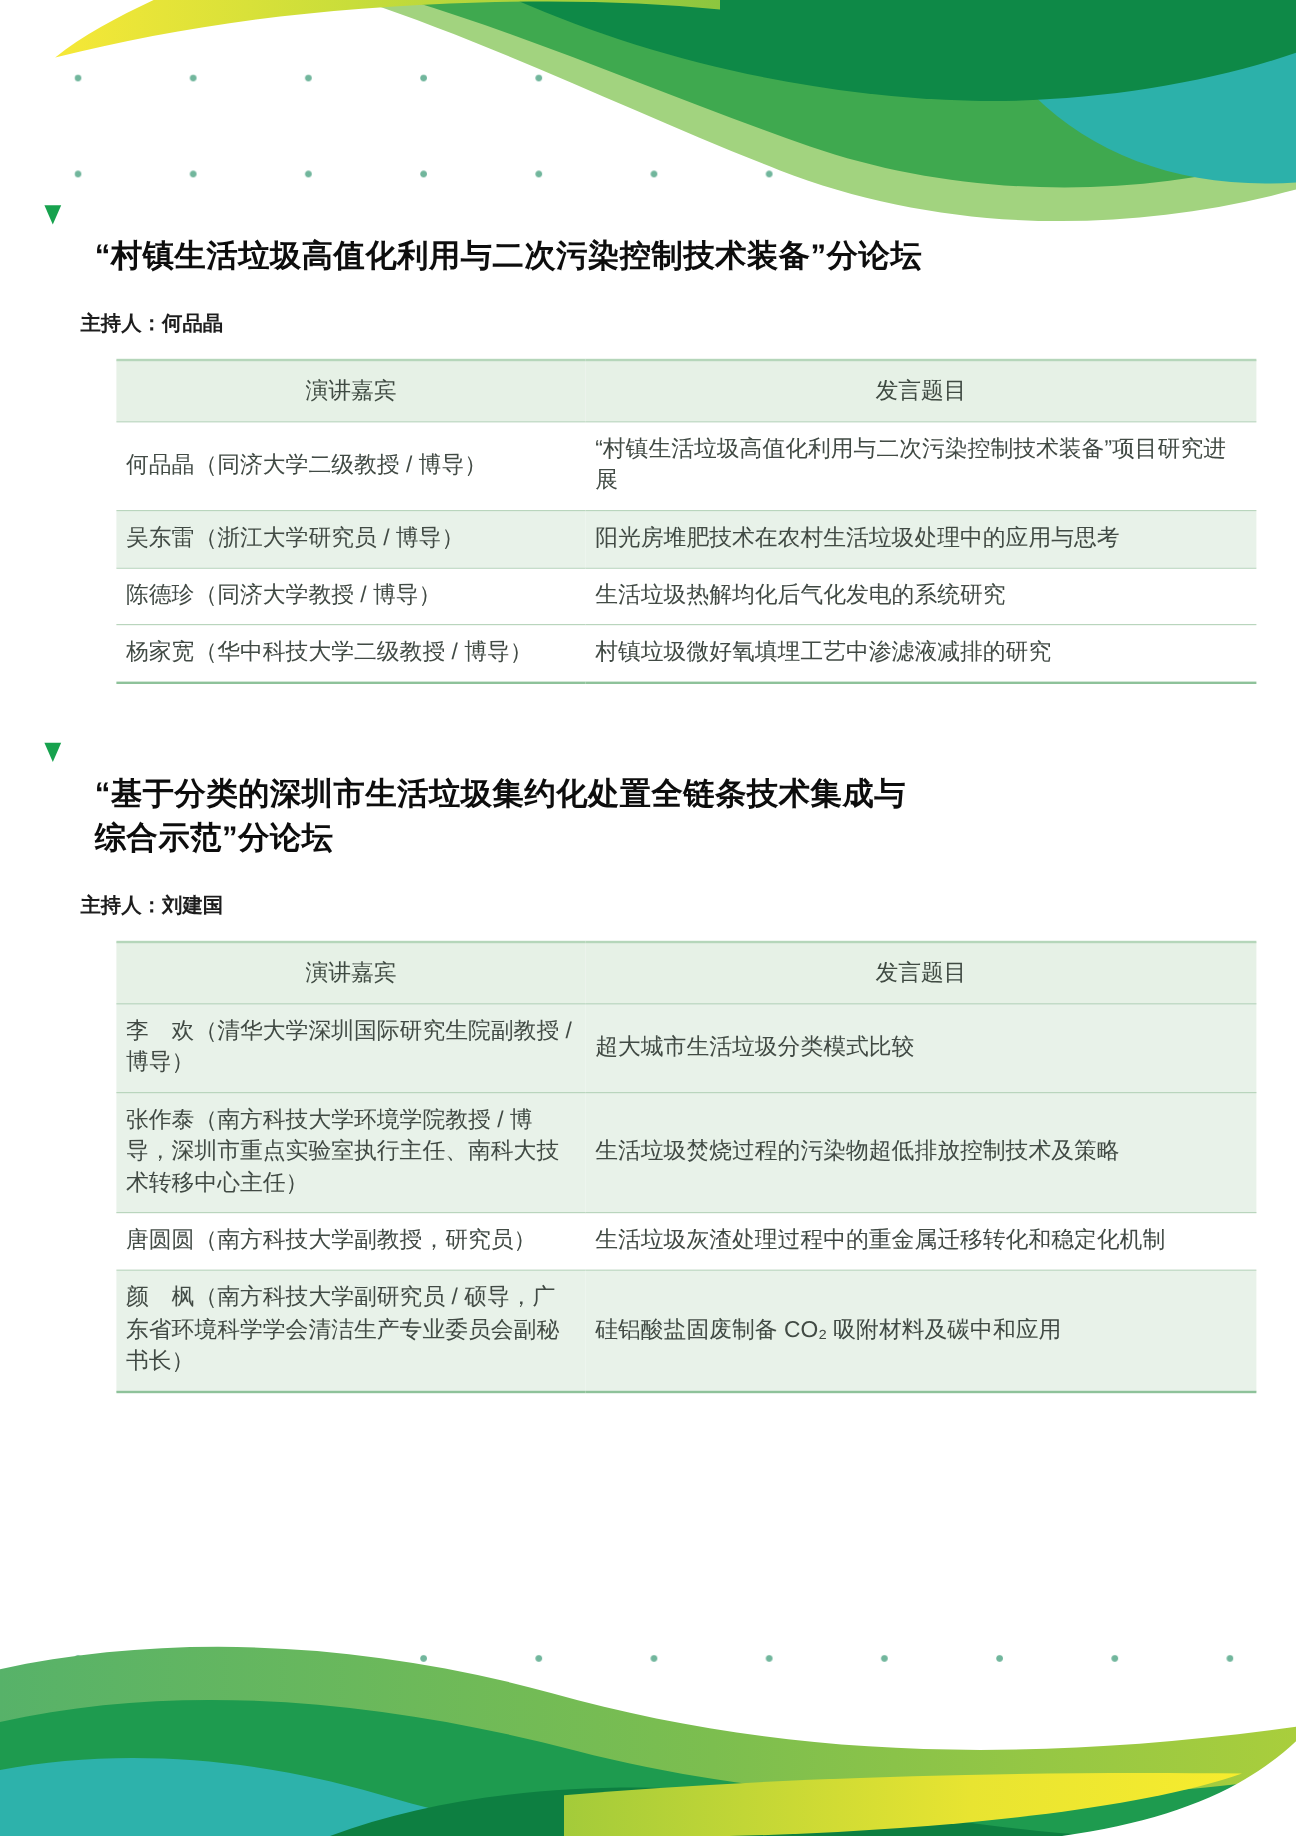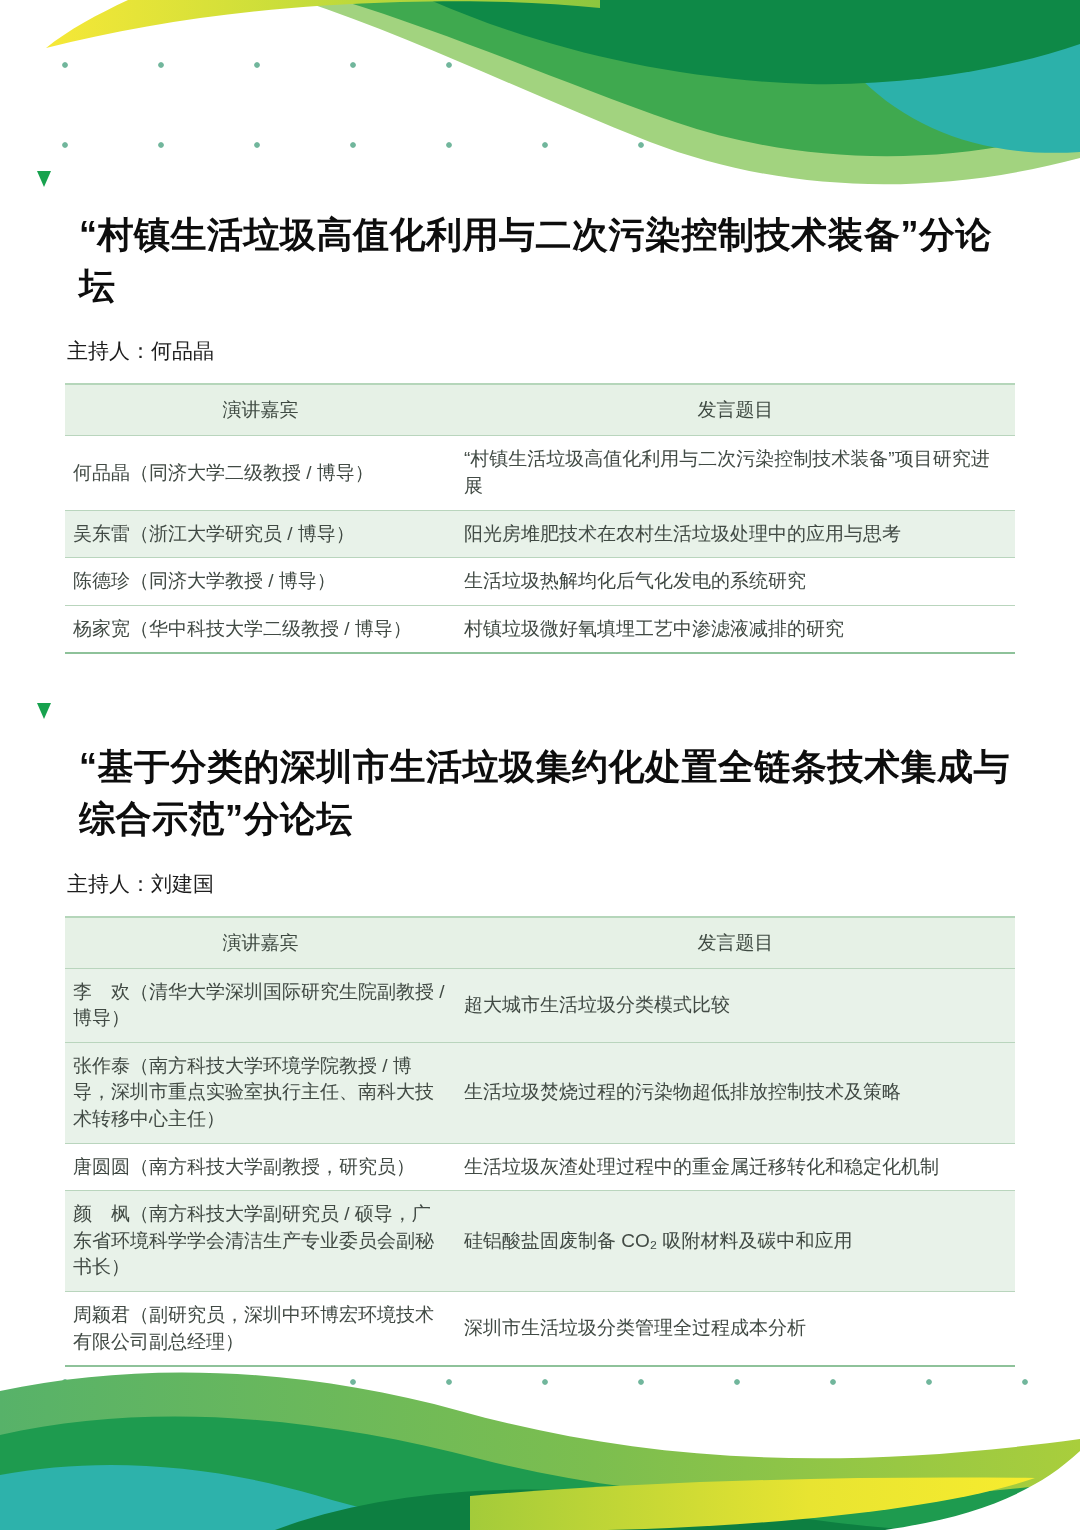--- a/index.html
+++ b/index.html
@@ -17,33 +17,33 @@
   .dots-bottom{left:62px;top:1379px;width:966px;height:88px;}
   
   .wave{position:absolute;left:0;z-index:1;pointer-events:none;display:block;}
   .wave-top{top:0;}
   .wave-bottom{top:1355px;}
   
   .content{position:relative;z-index:2;padding:158px 65px 0 65px;width:950px;}
   .section{position:relative;}
   .section-title{
     position:relative;margin:0;padding-left:14px;
-    font-size:36px;line-height:1.42;font-weight:900;color:#0d0d0d;
+    font-size:26px;line-height:1.42;font-weight:900;color:#0d0d0d;
     letter-spacing:.5px;white-space:pre-line;
   }
   .tri{
     position:absolute;left:-28px;top:13px;width:0;height:0;
     border-left:7px solid transparent;border-right:7px solid transparent;
     border-top:16px solid #17a24e;
   }
-  .host{font-size:21px;font-weight:400;color:#1d1d1d;margin:26px 0 0 2px;}
+  .host{font-size:17px;font-weight:700;color:#1d1d1d;margin:26px 0 0 2px;}
   .section-2{margin-top:36px;}
   table.program{
     width:950px;border-collapse:collapse;margin-top:18px;
-    border-top:2px solid #b5d6ba;border-bottom:2px solid #8ec29a;
+    border-top:2px solid #b5d6ba;border-bottom:2px solid #8ec29a;margin-left:32px;
   }
   table.program thead th{
     background:#e6f1e6;font-weight:400;font-size:19px;color:#3f4a42;
     height:48px;text-align:center;
   }
   table.program tbody td{
     font-size:19px;color:#414a44;padding:10px 8px;line-height:1.4;
     vertical-align:middle;border-top:1px solid #b9d5bd;background:#ffffff;
   }
   table.program tbody tr.alt td{background:#e8f2e9;}
@@ -151,21 +151,17 @@
             <td class="c-topic">生活垃圾焚烧过程的污染物超低排放控制技术及策略</td>
           </tr>
           <tr>
             <td class="c-speaker">唐圆圆（南方科技大学副教授，研究员）</td>
             <td class="c-topic">生活垃圾灰渣处理过程中的重金属迁移转化和稳定化机制</td>
           </tr>
           <tr class="alt">
             <td class="c-speaker">颜　枫（南方科技大学副研究员 / 硕导，广东省环境科学学会清洁生产专业委员会副秘书长）</td>
             <td class="c-topic">硅铝酸盐固废制备 CO₂ 吸附材料及碳中和应用</td>
           </tr>
-          <tr>
-            <td class="c-speaker">周颖君（副研究员，深圳中环博宏环境技术有限公司副总经理）</td>
-            <td class="c-topic">深圳市生活垃圾分类管理全过程成本分析</td>
-          </tr>
         </tbody>
     </table>
   </div>
 
 </div>
 
 </body></html>

